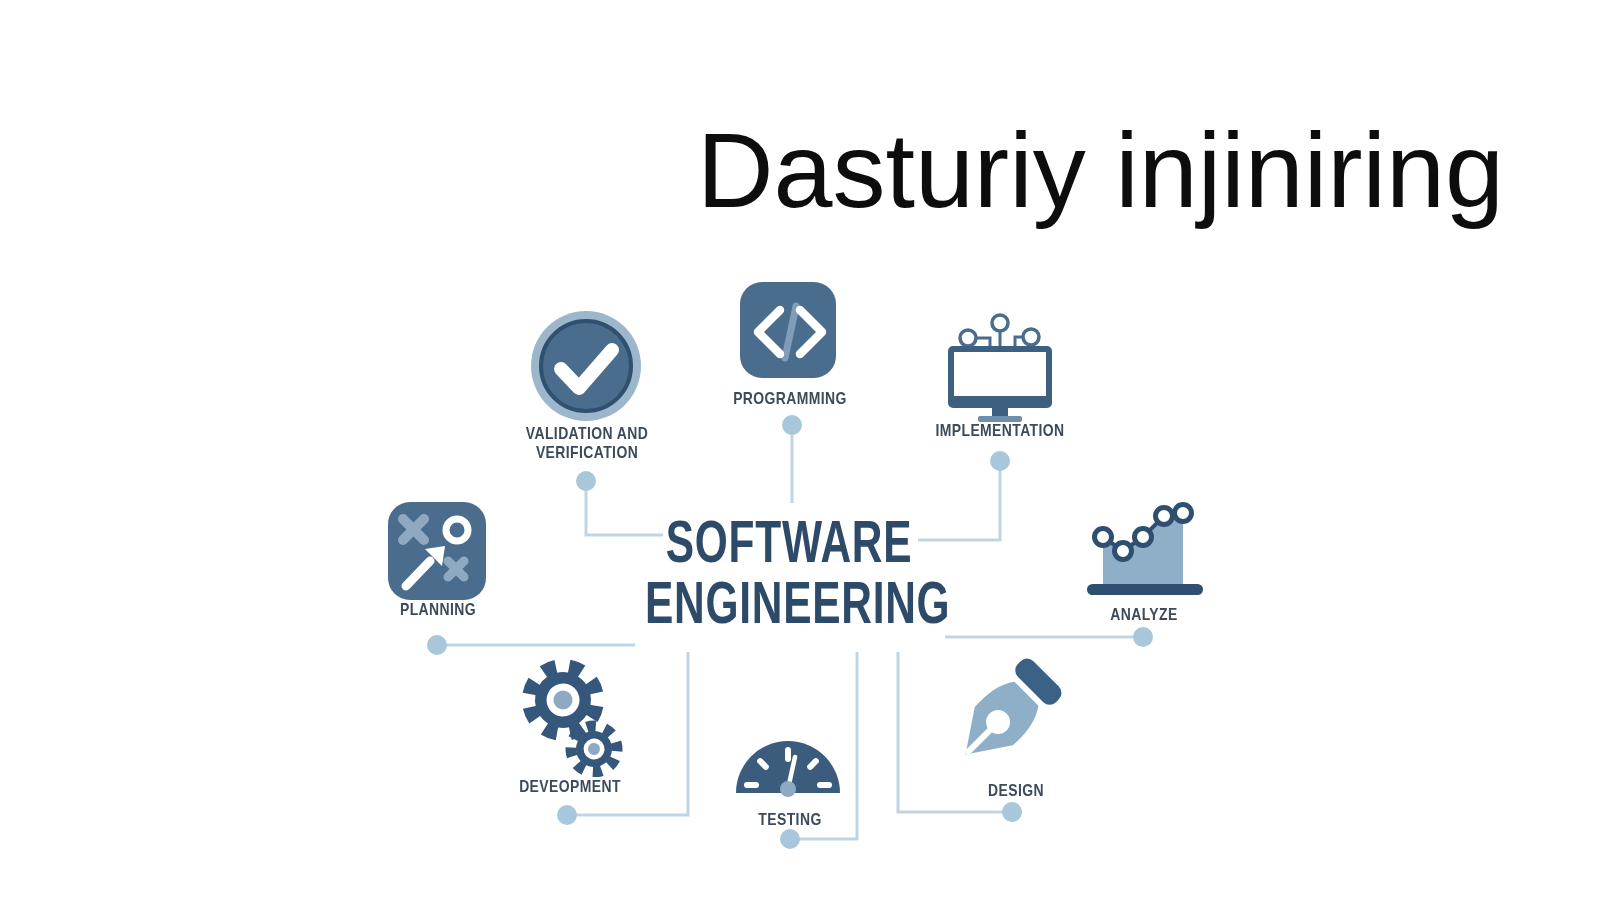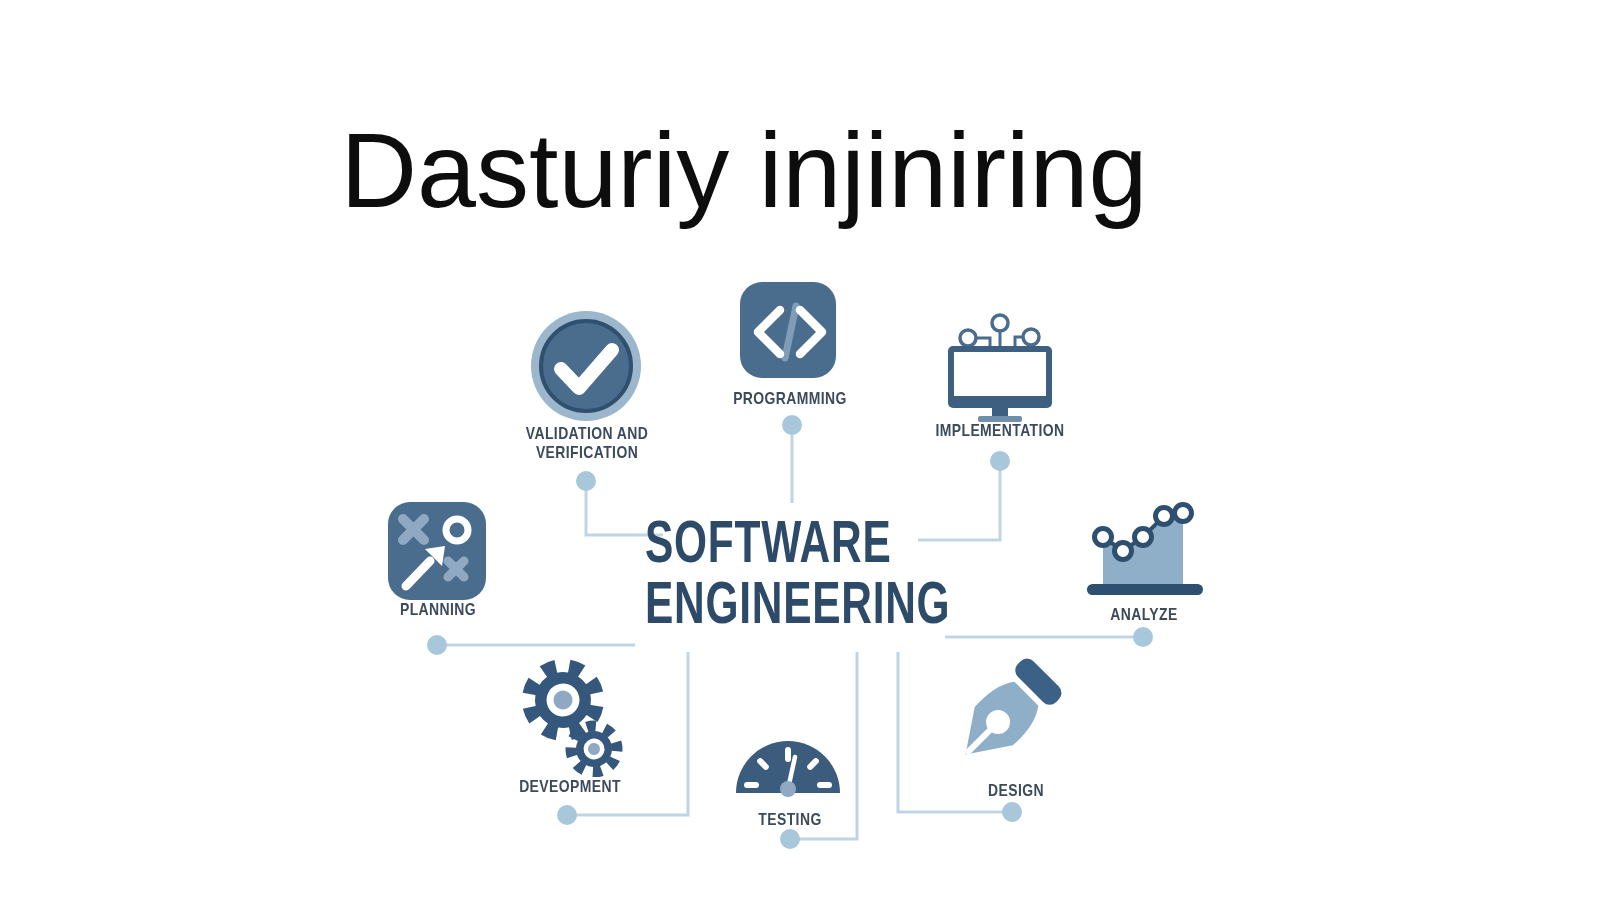--- a/index.html
+++ b/index.html
@@ -1,25 +1,25 @@
 <!DOCTYPE html>
 <html><head>
 <meta charset="utf-8">
 <style>
   html,body{margin:0;padding:0;background:#ffffff;}
   .canvas{position:relative;width:1600px;height:899px;background:#ffffff;overflow:hidden;
           font-family:"Liberation Sans", sans-serif;}
-  .title{position:absolute;left:0;top:112px;width:1488px;text-align:center;
-         font-size:106px;line-height:1.1;font-weight:400;color:#0d0d0d;}
+  .title{position:absolute;left:0;top:112px;width:1488px;text-align:right;
+         font-size:106px;line-height:1.1;font-weight:400;color:#0d0d0d;padding-left:16px;}
   .connector-layer{position:absolute;left:0;top:0;width:1600px;height:899px;z-index:1;}
   .icon{position:absolute;z-index:2;}
   .node-label{position:absolute;z-index:2;width:200px;text-align:center;font-weight:700;
               font-size:17px;line-height:19px;color:#3c4a5a;letter-spacing:.5px;
               transform:scaleX(.82);transform-origin:center;}
-  .center-text{position:absolute;z-index:2;left:589px;top:512px;width:400px;text-align:left;
+  .center-text{position:absolute;z-index:2;left:589px;top:512px;width:400px;text-align:center;
                color:#2d4a68;font-weight:700;}
   .center-line{font-size:59px;line-height:61px;letter-spacing:1px;
                transform:scaleX(.72);transform-origin:center;white-space:nowrap;}
   
   .lbl-validation{left:487px;top:424px;}
   .lbl-programming{left:690px;top:389px;}
   .lbl-implementation{left:900px;top:421px;}
   .lbl-planning{left:338px;top:600px;}
   .lbl-analyze{left:1044px;top:605px;}
   .lbl-development{left:470px;top:777px;}

